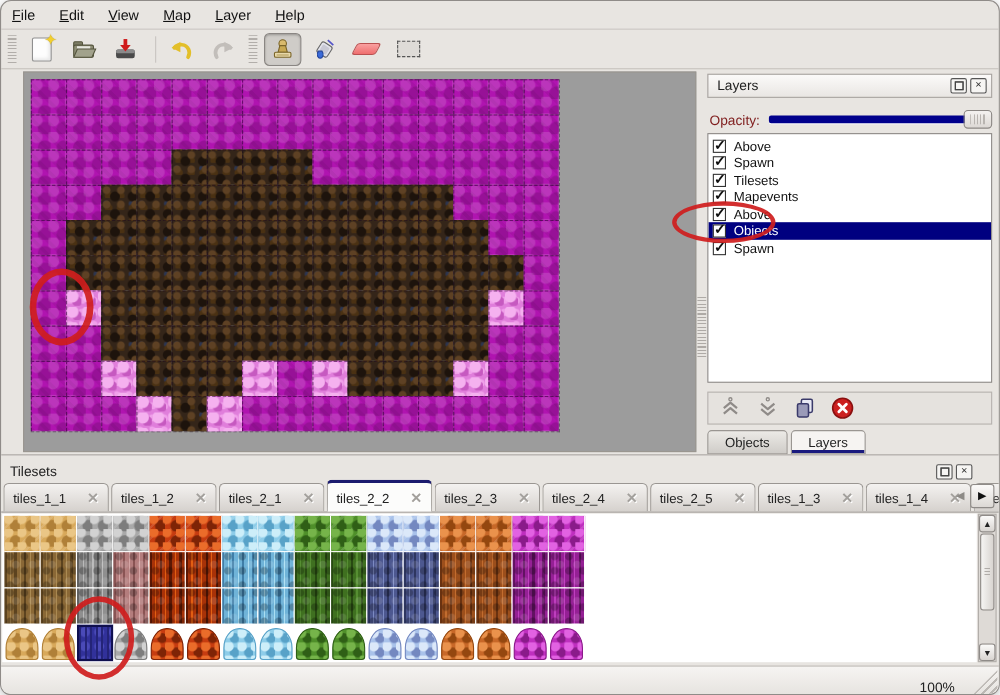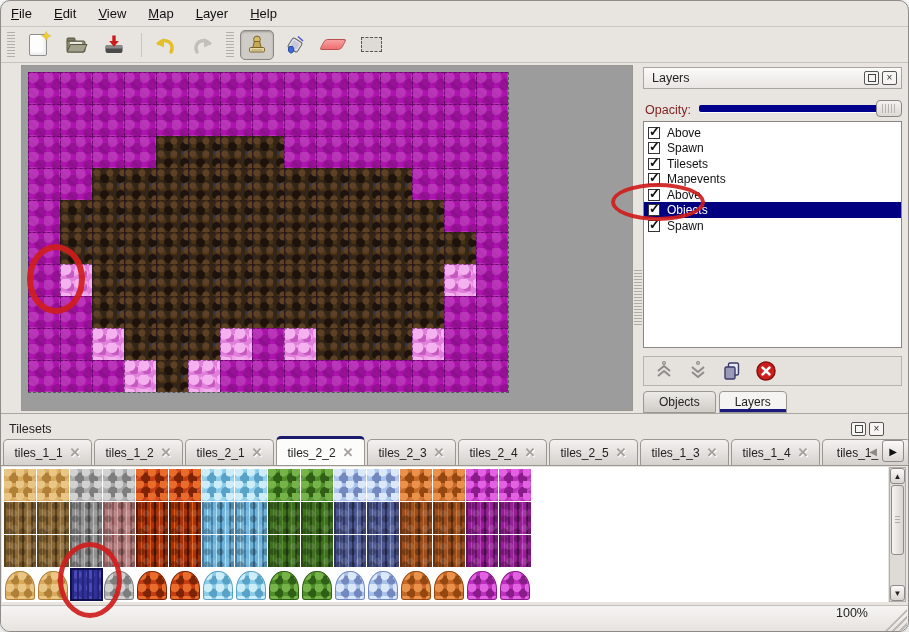--- a/index.html
+++ b/index.html
@@ -83,21 +83,21 @@
   .lbtn{width:24px;height:24px;display:flex;align-items:center;justify-content:center;}
   .dock-tabs{margin-top:5px;display:flex;}
   .dtab{height:22px;padding:0 15px;font-size:12px;display:flex;align-items:center;border:1px solid #9a9692;
         border-radius:4px 4px 0 0;margin-right:3px;background:linear-gradient(#eceae6,#cfccc8);color:#222;}
   .dtab.active{background:#f6f4f2;box-shadow:inset 0 -3px 0 #1a1a7e;}
   
   .tilesets{height:192px;border-top:1px solid #aaa6a2;position:relative;background:#e8e5e1;}
   .ts-head{height:22px;display:flex;align-items:flex-end;padding:2px 24px 0 8px;font-size:12.5px;color:#222;}
   .ts-tabs{height:30px;display:flex;align-items:flex-end;padding-left:2px;border-bottom:1px solid #9a9692;
            overflow:hidden;position:relative;padding-right:46px;}
-  .ttab{height:26px;min-width:89px;padding:0 8px;display:flex;align-items:center;justify-content:center;gap:7px;
+  .ttab{height:26px;min-width:89px;padding:0 8px;display:flex;align-items:center;justify-content:center;gap:19px;
         font-size:12px;color:#222;border:1px solid #9a9692;border-bottom:none;border-radius:5px 5px 0 0;
         margin-right:2px;background:linear-gradient(#f4f2f0,#d5d1cd);flex:none;}
   .ttab.active{background:#fcfcfb;border-top:3px solid #1b1b6e;height:30px;margin-bottom:-1px;}
   .tclose{color:#a3a09c;font-weight:bold;font-size:13px;text-shadow:1px 1px 0 #fff;line-height:1;}
   .tab-arrows{position:absolute;right:4px;bottom:3px;display:flex;align-items:center;gap:2px;}
   .arrow-flat{width:14px;height:20px;display:flex;align-items:center;justify-content:center;font-size:10px;color:#8d8a86;}
   .arrow-btn{width:22px;height:22px;border:1px solid #8f8b88;border-radius:3px;background:linear-gradient(#fbfaf9,#dcd8d4);
              display:flex;align-items:center;justify-content:center;font-size:10px;color:#111;}
   .tile-area{position:absolute;left:1px;right:20px;top:53px;bottom:3px;background:#fff;overflow:hidden;}
   .tile-grid{position:absolute;left:2px;top:2px;display:grid;grid-template-columns:repeat(16,33px);grid-auto-rows:33px;}
@@ -126,21 +126,21 @@
   .vscroll{position:absolute;right:2px;top:53px;bottom:3px;width:17px;display:flex;flex-direction:column;
            background:#dedad6;border:1px solid #b2aeaa;}
   .sbtn{height:16px;border:1px solid #8f8b88;background:linear-gradient(#fbfaf9,#d8d4d0);border-radius:3px;
         display:flex;align-items:center;justify-content:center;font-size:8px;color:#222;flex:none;}
   .sthumb{margin:1px;height:70px;border:1px solid #8f8b88;border-radius:3px;background:linear-gradient(90deg,#f6f5f3,#d8d4d0);position:relative;}
   .sthumb::after{content:"";position:absolute;left:3px;right:3px;top:30px;height:8px;
         background:repeating-linear-gradient(180deg,#b0aca8 0 1px,transparent 1px 3px);}
   .strack{flex:1;}
   
   .statusbar{height:27px;border-top:1px solid #c2beba;background:linear-gradient(#f6f4f2,#e6e3df);
-             display:flex;align-items:flex-start;justify-content:flex-end;position:relative;font-size:12.5px;color:#222;}
+             display:flex;align-items:flex-end;justify-content:flex-end;position:relative;font-size:12.5px;color:#222;}
   .zoom-label{margin-right:40px;}
   .grip-corner{position:absolute;right:1px;bottom:1px;width:22px;height:22px;
                clip-path:polygon(100% 0,100% 100%,0 100%);
                background:repeating-linear-gradient(135deg,#bcb8b4 0 2px,transparent 2px 5px);}
   
   .redcircle{position:absolute;border:6px solid rgba(207,29,29,.92);border-radius:50%;z-index:50;pointer-events:none;}
   #circle-map{left:26px;top:243px;width:58px;height:70px;}
   #circle-layers{left:610px;top:182px;width:94px;height:38px;border-width:4px;}
   #circle-tile{left:57px;top:541px;width:64px;height:76px;border-width:5px;}
 </style>

